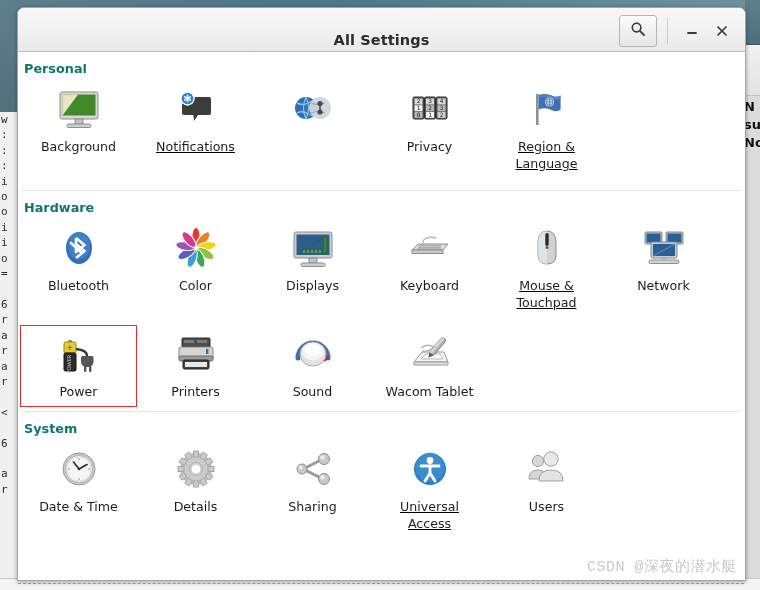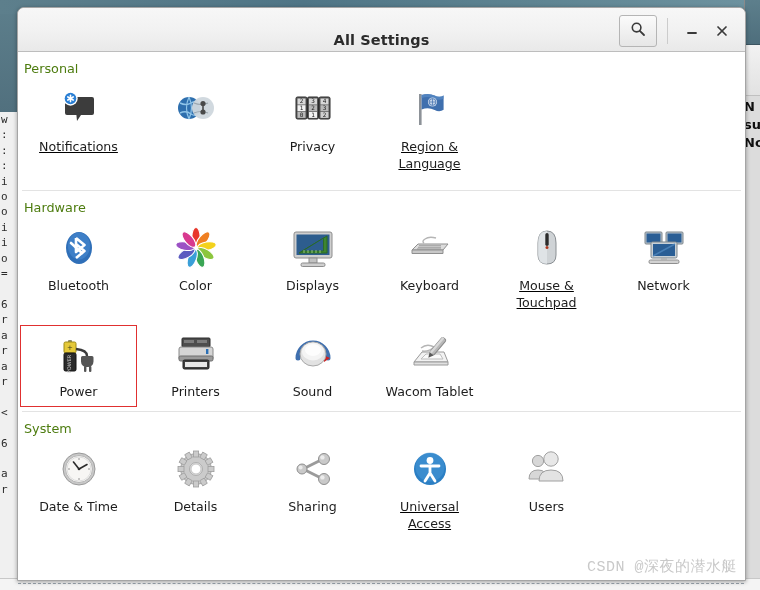--- a/index.html
+++ b/index.html
@@ -49,21 +49,21 @@
       background:linear-gradient(180deg,#fbfbfb,#e6e6e6);
       display:flex;align-items:center;justify-content:center;cursor:pointer;}
   .tb-sep{width:1px;height:26px;background:#cccccc;margin:0 9px 0 10px;}
   .win-btn{width:30px;height:28px;display:flex;align-items:center;justify-content:center;
       cursor:pointer;color:#3a3a3a;}
   .win-btn svg{display:block;}
 
   
   .content{position:relative;height:528px;background:#ffffff;overflow:hidden;}
   .section{position:relative;}
-  .sec-head{font-size:12.8px;font-weight:normal;color:#4d7c0f;padding:9px 0 4px 6px;}
+  .sec-head{font-size:12.8px;font-weight:bold;color:#0f766e;padding:9px 0 4px 6px;}
   .sec-rule{height:1px;background:#e3e3e3;margin:4px 4px 0 4px;}
   .grid{display:flex;flex-wrap:wrap;padding:0 2px;}
   .cell{width:117px;height:auto;min-height:78px;padding:4px 1px 6px 1px;
       display:flex;flex-direction:column;align-items:center;cursor:pointer;
       border:1px solid transparent;box-sizing:border-box;}
   .cell.selected{border:1px solid #e03030;}
   .cell.tall{min-height:106px;text-decoration:underline;}
   .ico{width:50px;height:50px;display:flex;align-items:center;justify-content:center;
       margin-bottom:3px;}
   .ico svg{display:block;}
@@ -142,20 +142,32 @@
         </svg>
       </div>
     </div>
   </div>
 
   <div class="content">
     <div id="sections-root">
         <div class="section">
           <div class="sec-head">Personal</div>
           <div class="grid">
+            <div class="cell">
+              <div class="ico">
+                <svg width="46" height="46" viewBox="0 0 46 46">
+  <rect x="4" y="5" width="38" height="27" rx="2" fill="#d8d8d8" stroke="#8d8d8d"></rect>
+  <rect x="6.5" y="7.5" width="33" height="21" fill="#3f8a27"></rect>
+  <path d="M6.5 28.5 L6.5 7.5 L22 7.5 Z" fill="#ece4c4"></path>
+  <rect x="19" y="32" width="8" height="5" fill="#c2c2c2" stroke="#8d8d8d"></rect>
+  <rect x="11" y="37" width="24" height="3.5" rx="1.5" fill="#cfcfcf" stroke="#8d8d8d"></rect>
+</svg>
+              </div>
+              <div class="lbl">Background</div>
+            </div>
             <div class="cell tall">
               <div class="ico">
                 <svg width="46" height="46" viewBox="0 0 46 46">
   <path d="M11 10 h25 a2 2 0 0 1 2 2 v14 a2 2 0 0 1 -2 2 h-11 l-4 6 l-0.6 -6 h-9.4 a2 2 0 0 1 -2 -2 v-14 a2 2 0 0 1 2 -2 z" fill="#3c3c3c"></path>
   <circle cx="14.5" cy="11.5" r="7.2" fill="#ffffff"></circle>
   <circle cx="14.5" cy="11.5" r="5.8" fill="#2a7fd4"></circle>
   <g fill="#ffffff">
                     <rect x="13.7" y="7.6" width="1.6" height="7.8" rx="0.8"></rect>
   <rect x="13.7" y="7.6" width="1.6" height="7.8" rx="0.8" transform="rotate(60 14.5 11.5)"></rect>
   <rect x="13.7" y="7.6" width="1.6" height="7.8" rx="0.8" transform="rotate(120 14.5 11.5)"></rect>

